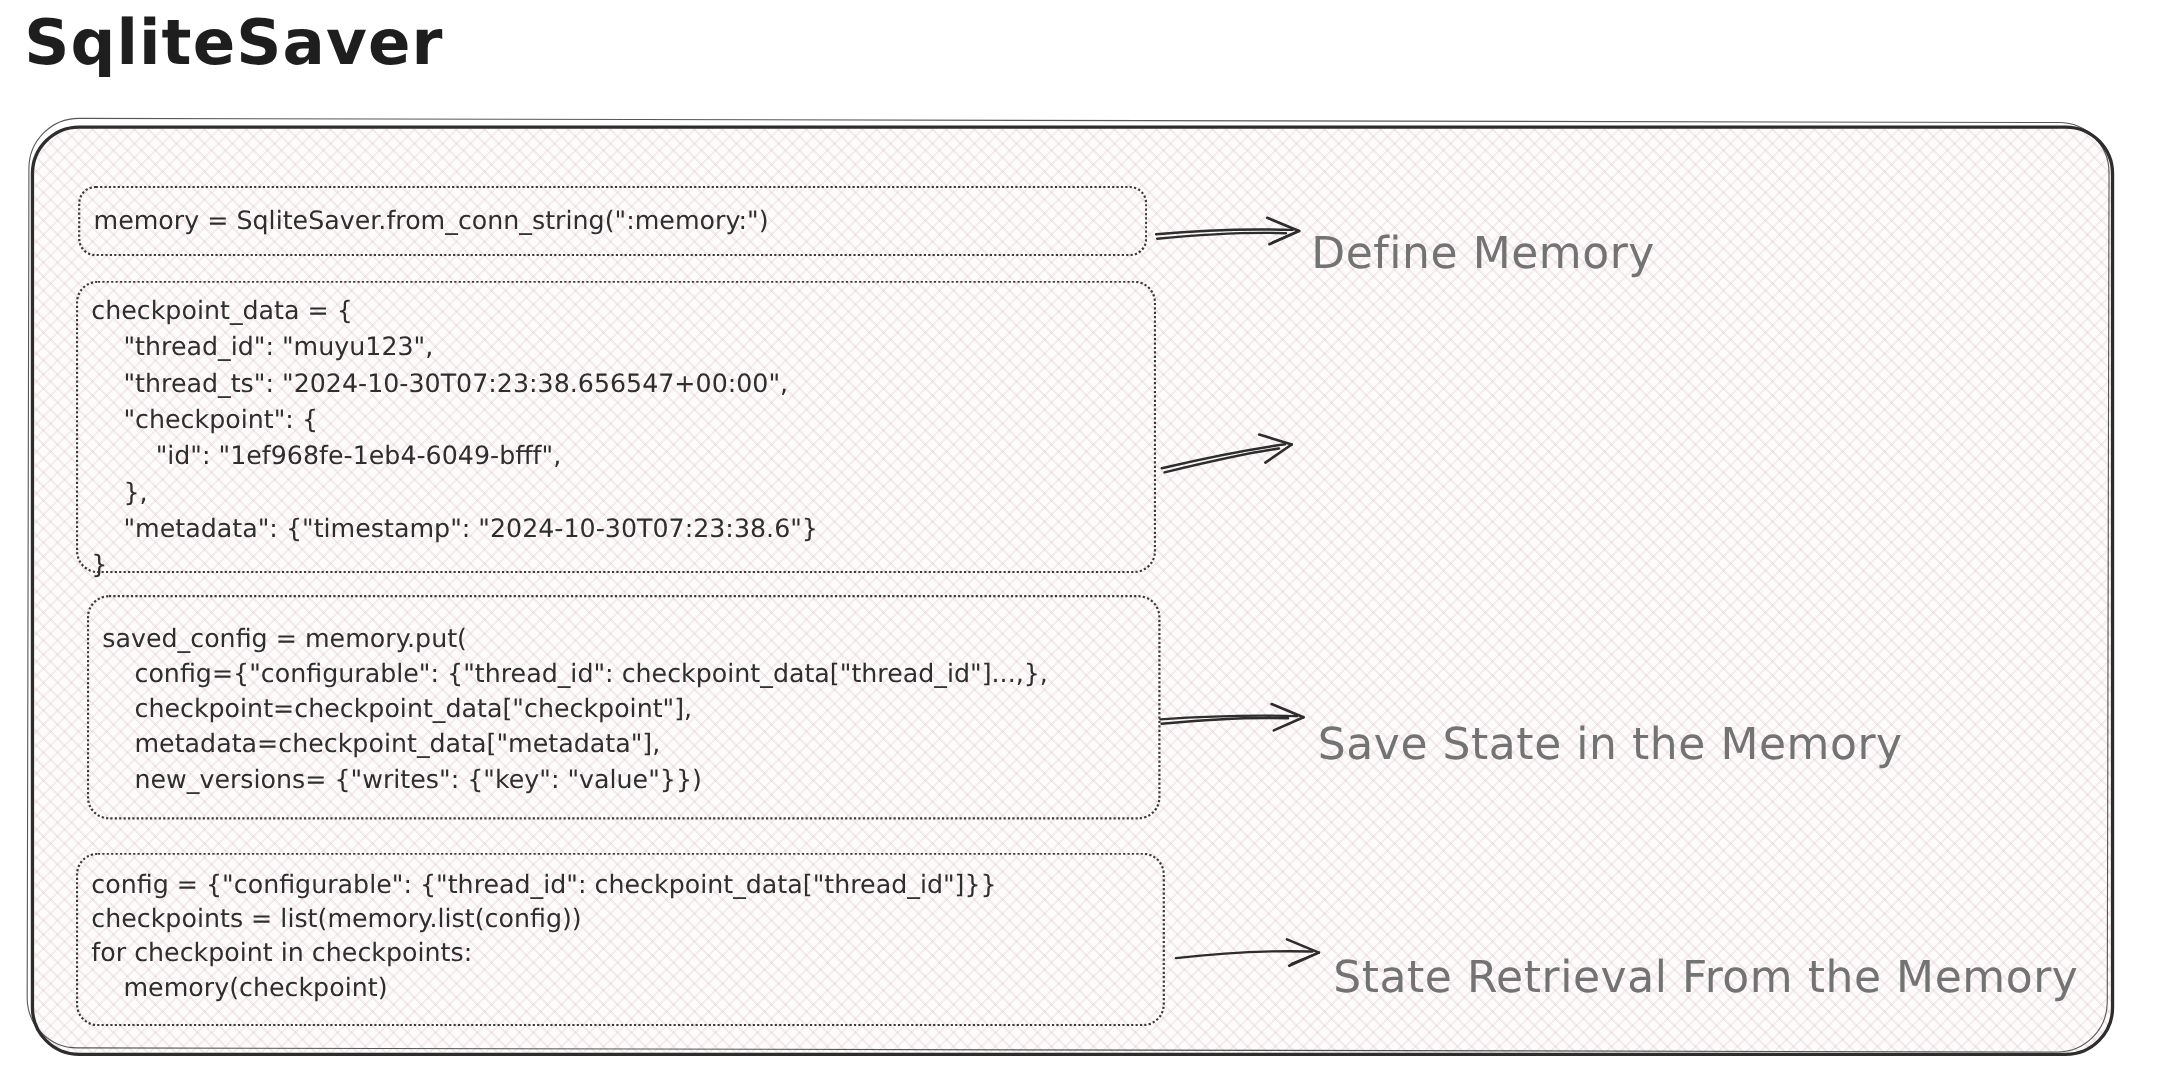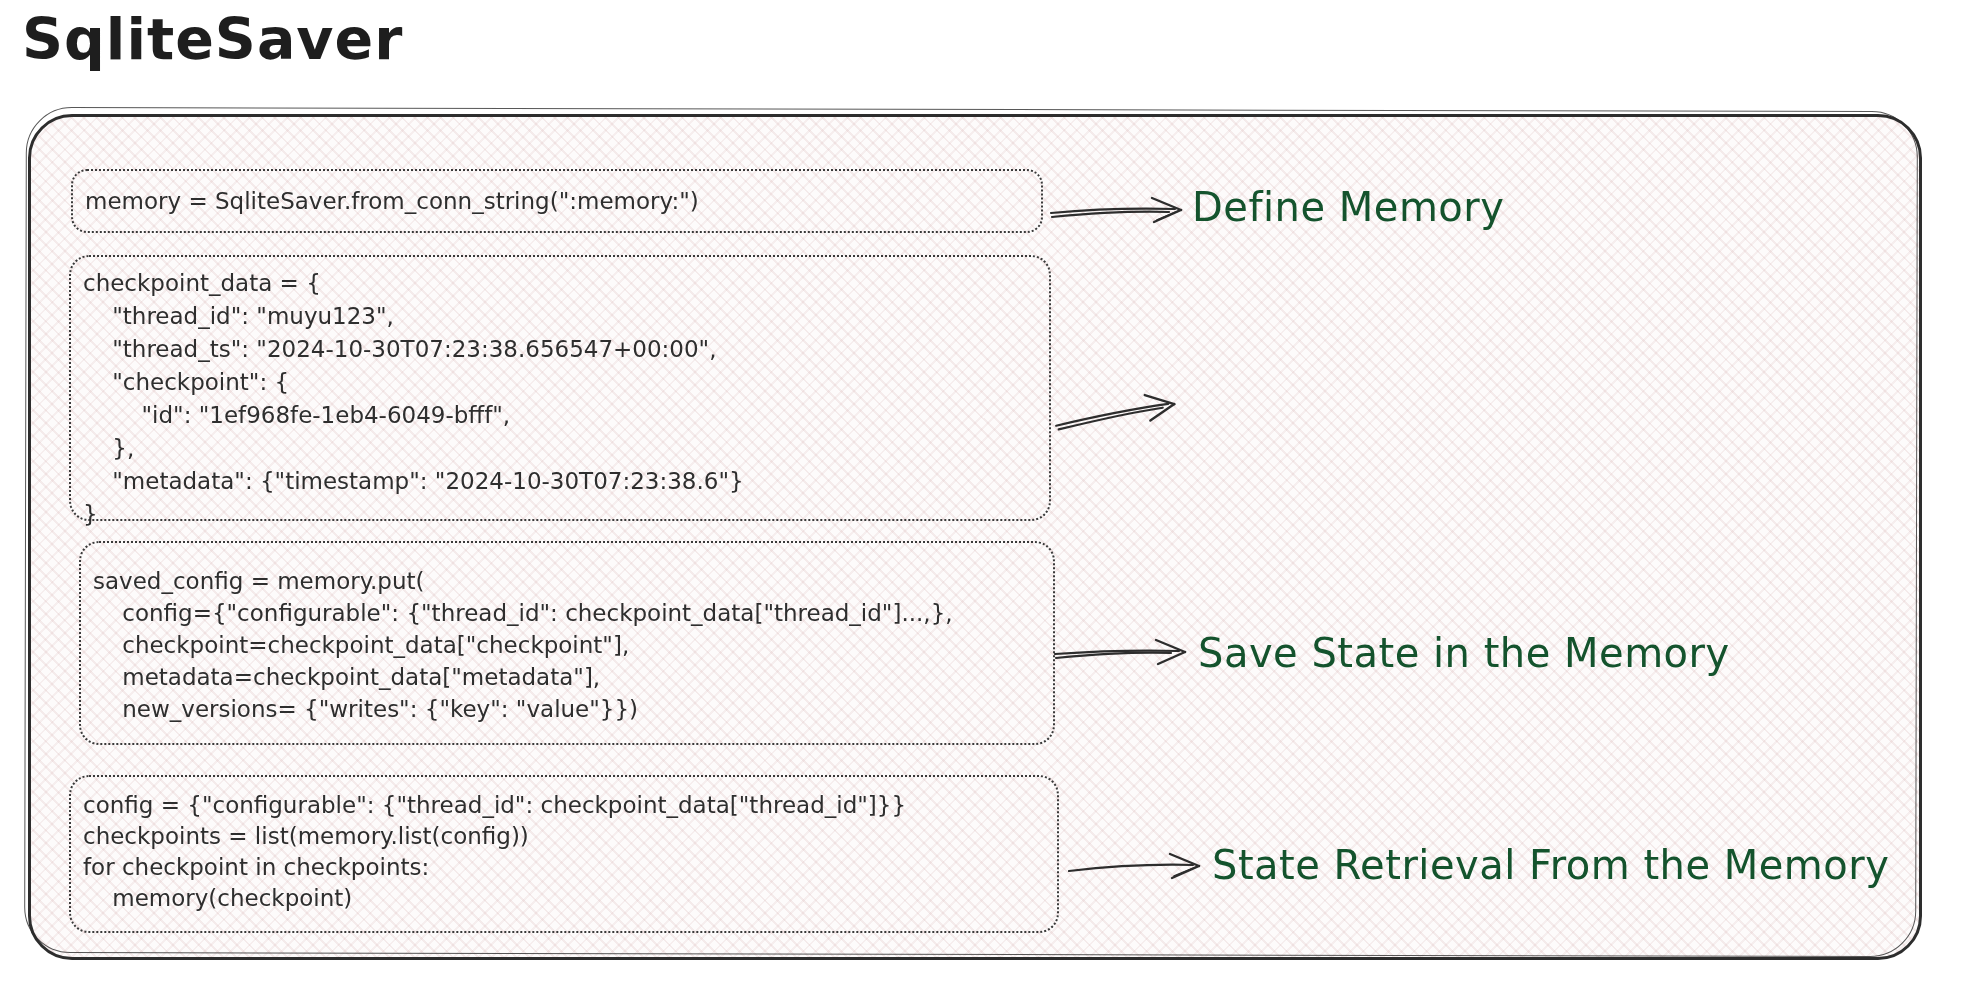--- a/index.html
+++ b/index.html
@@ -37,22 +37,22 @@
   }
   #box-define-memory   { left:40px;  top:52px;  width:972px; height:64px;  border-radius:16px; }
   #box-define-memory .code-line { line-height:60px; }
   #box-checkpoint-data { left:38px;  top:138px; width:982px; height:266px; padding-top:10px; }
   #box-save-state      { left:48px;  top:424px; width:976px; height:204px; padding-top:22px; }
   #box-save-state .code-line      { line-height:32px; }
   #box-retrieve-state  { left:38px;  top:658px; width:990px; height:158px; padding-top:13px; }
   #box-retrieve-state .code-line  { line-height:31px; }
 
   .annotation {
-    position:absolute; color:#14532d; font-size:40px; line-height:50px;
-    white-space:pre-line; letter-spacing:0.5px;
+    position:absolute; color:#737373; font-size:40px; line-height:50px;
+    white-space:pre-line; letter-spacing:0.5px;margin-top:24px;
   }
   #ann-1 { left:1192px; top:182px; }
   #ann-2 { left:1186px; top:362px; line-height:62px; }
   #ann-3 { left:1198px; top:628px; }
   #ann-4 { left:1212px; top:840px; }
 
   .arrow { position:absolute; }
   #arrow-1 { left:1046px; top:190px; }
   #arrow-2 { left:1050px; top:390px; transform:rotate(-8deg); }
   #arrow-3 { left:1050px; top:632px; }

